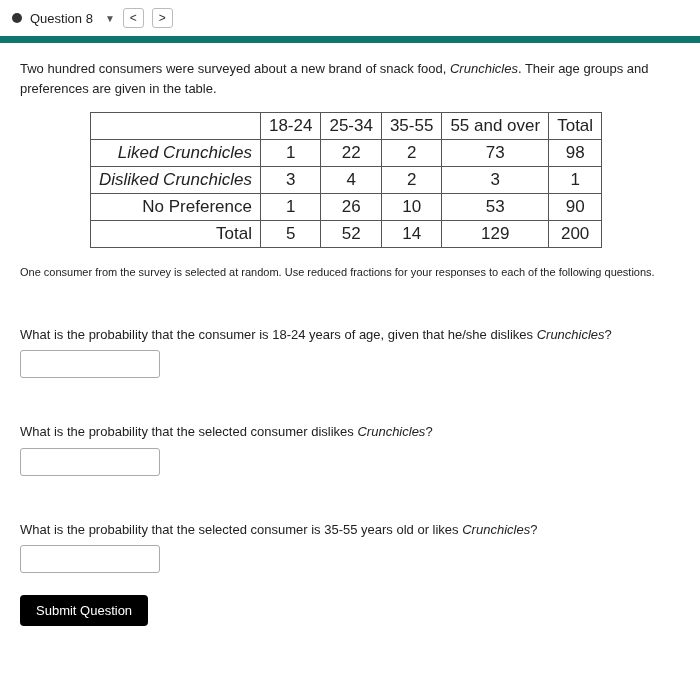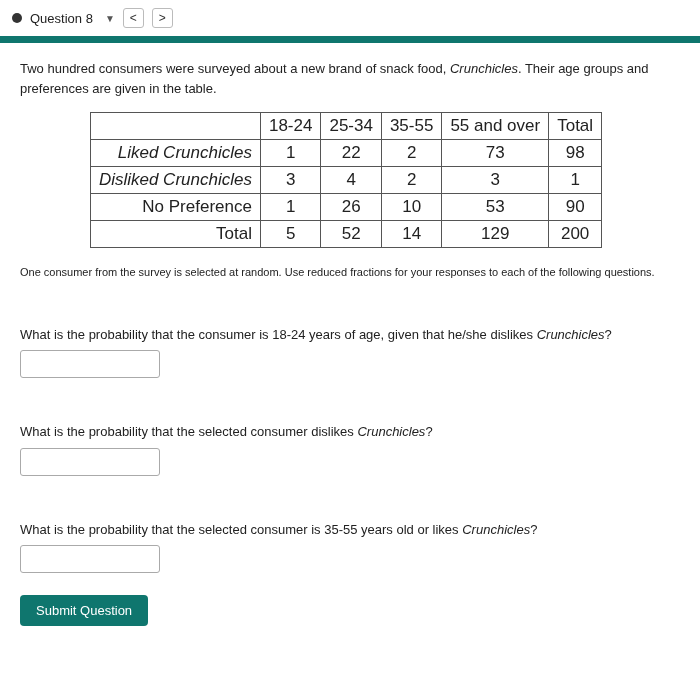--- a/index.html
+++ b/index.html
@@ -98,21 +98,21 @@
       width: 140px;
       height: 28px;
       border: 1px solid #aaa;
       border-radius: 3px;
       padding: 2px 6px;
       font-size: 13px;
       background: #fff;
     }
 
     .submit-btn {
-      background: #0f766e;
+      background: #000000;
       color: #fff;
       border: none;
       border-radius: 4px;
       padding: 8px 16px;
       font-size: 13px;
       cursor: pointer;
       margin-top: 8px;
     }
 
     .survey-note {

